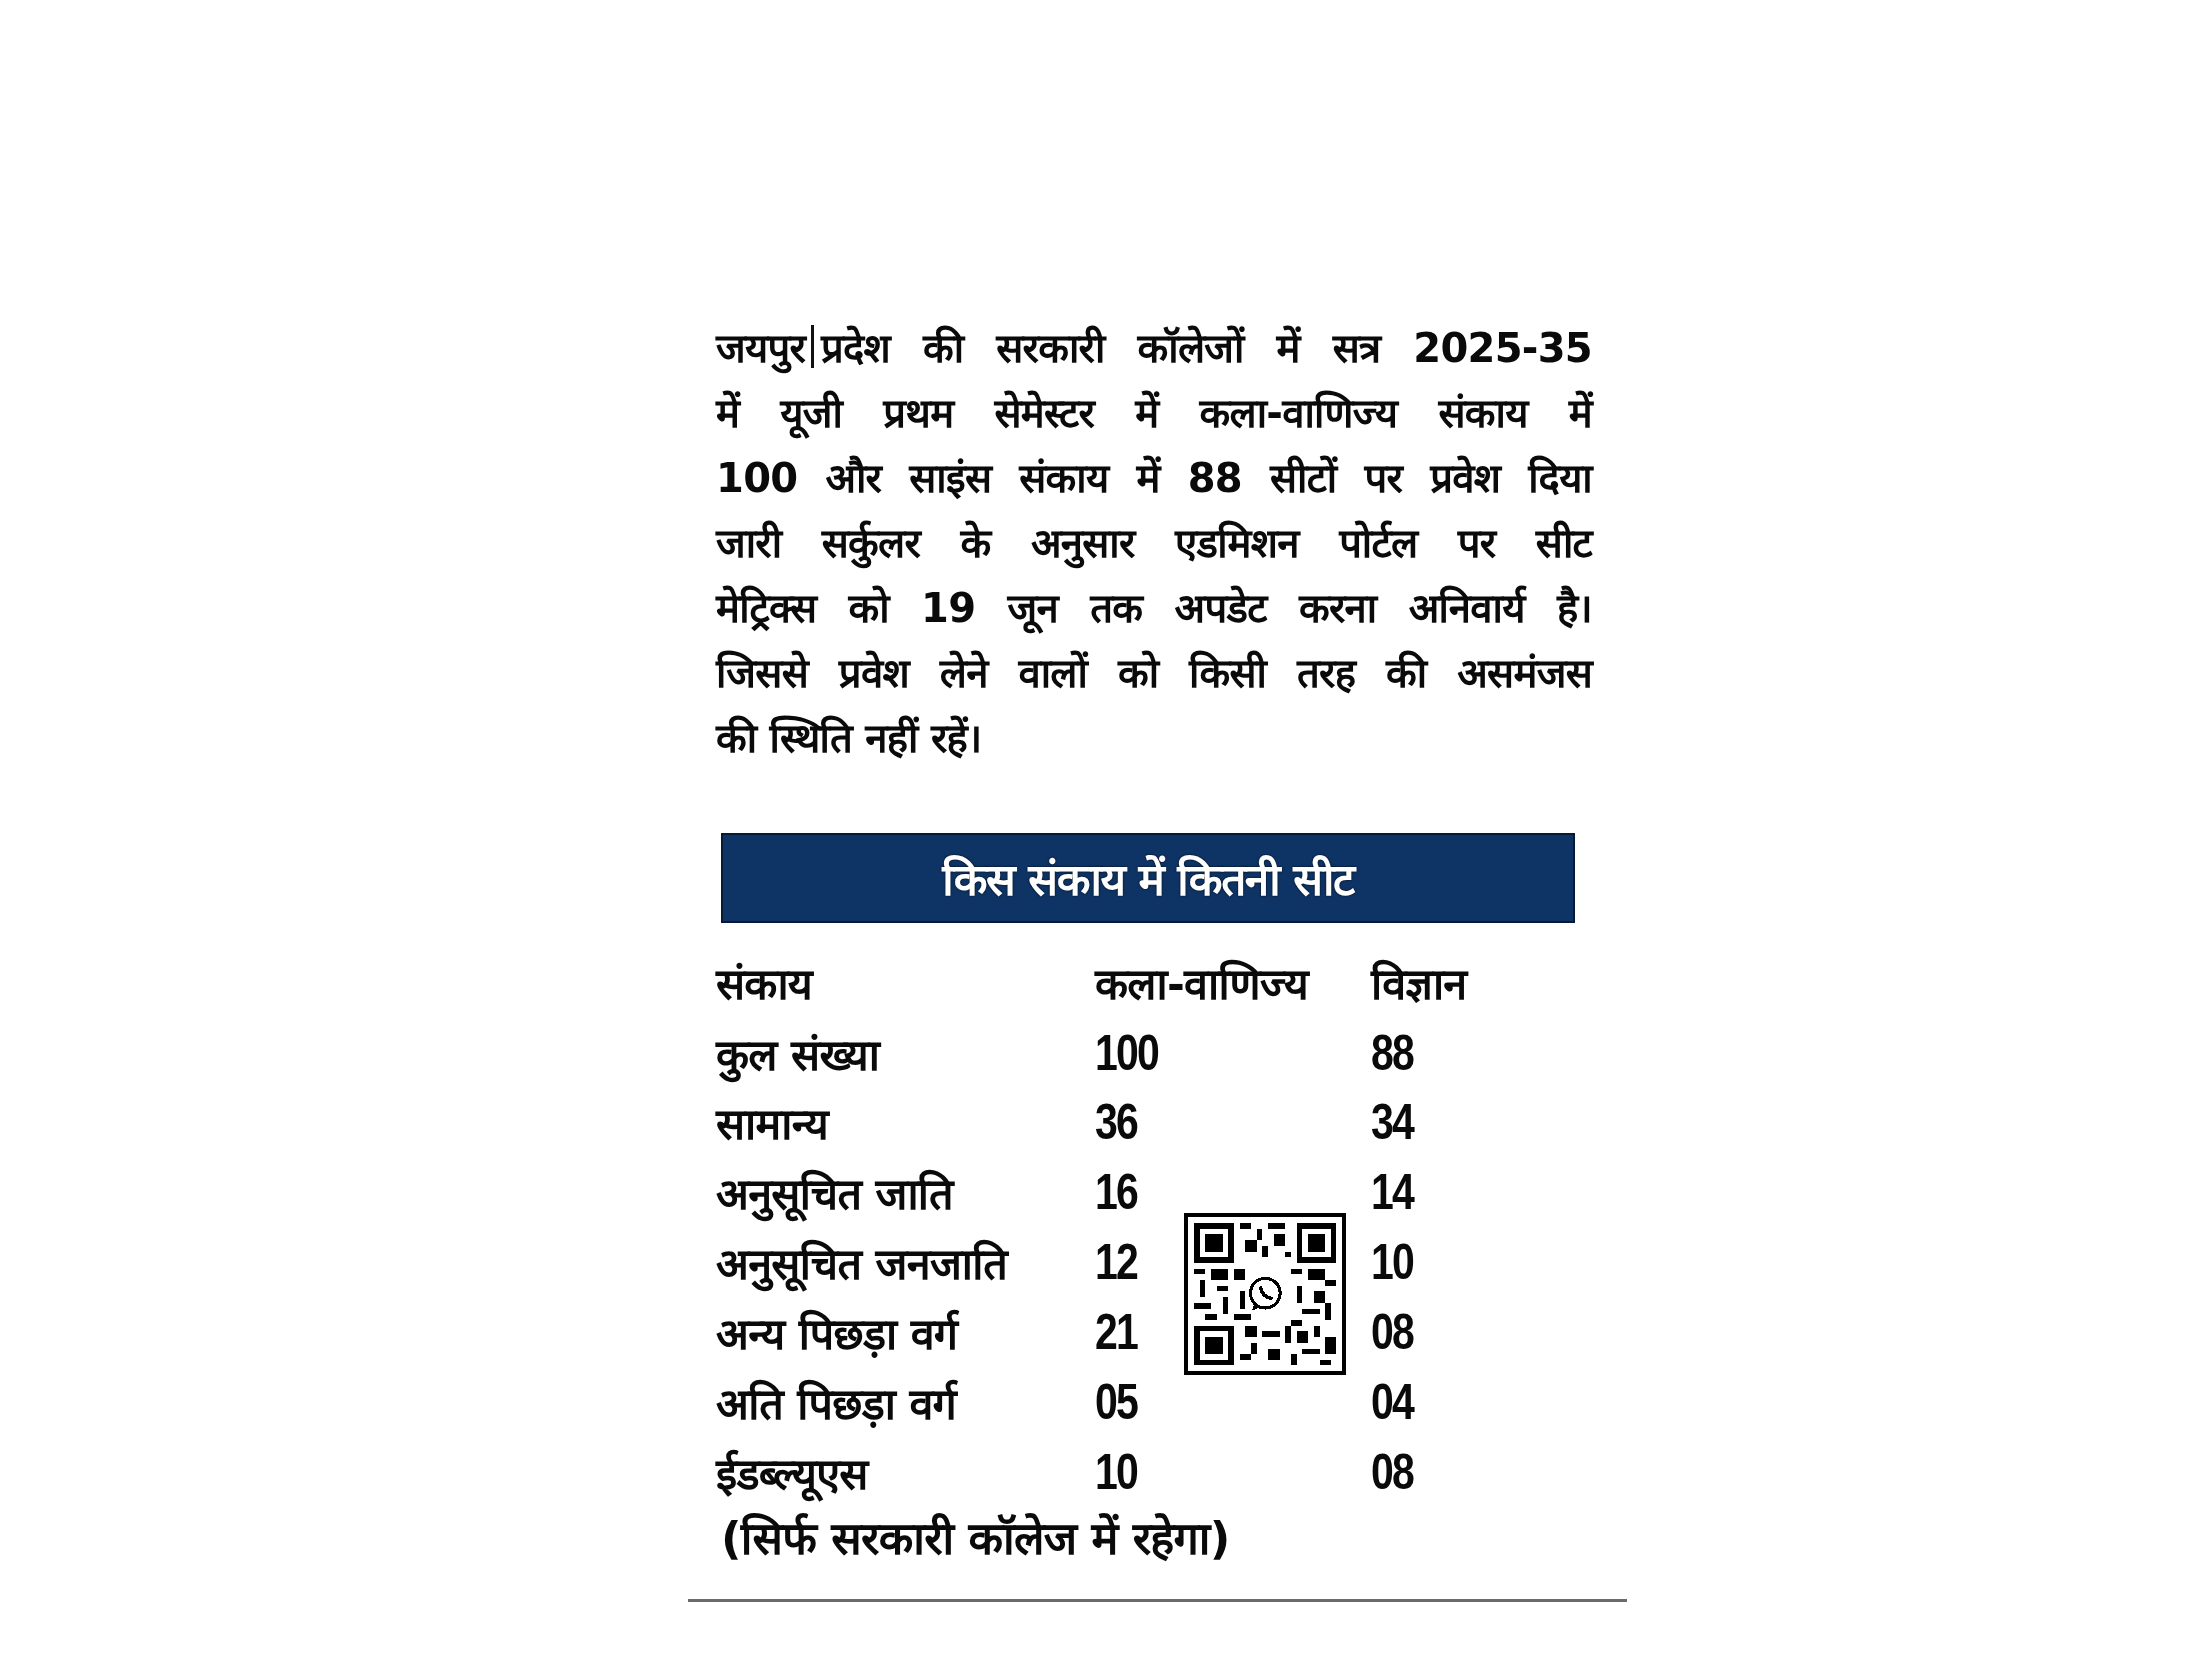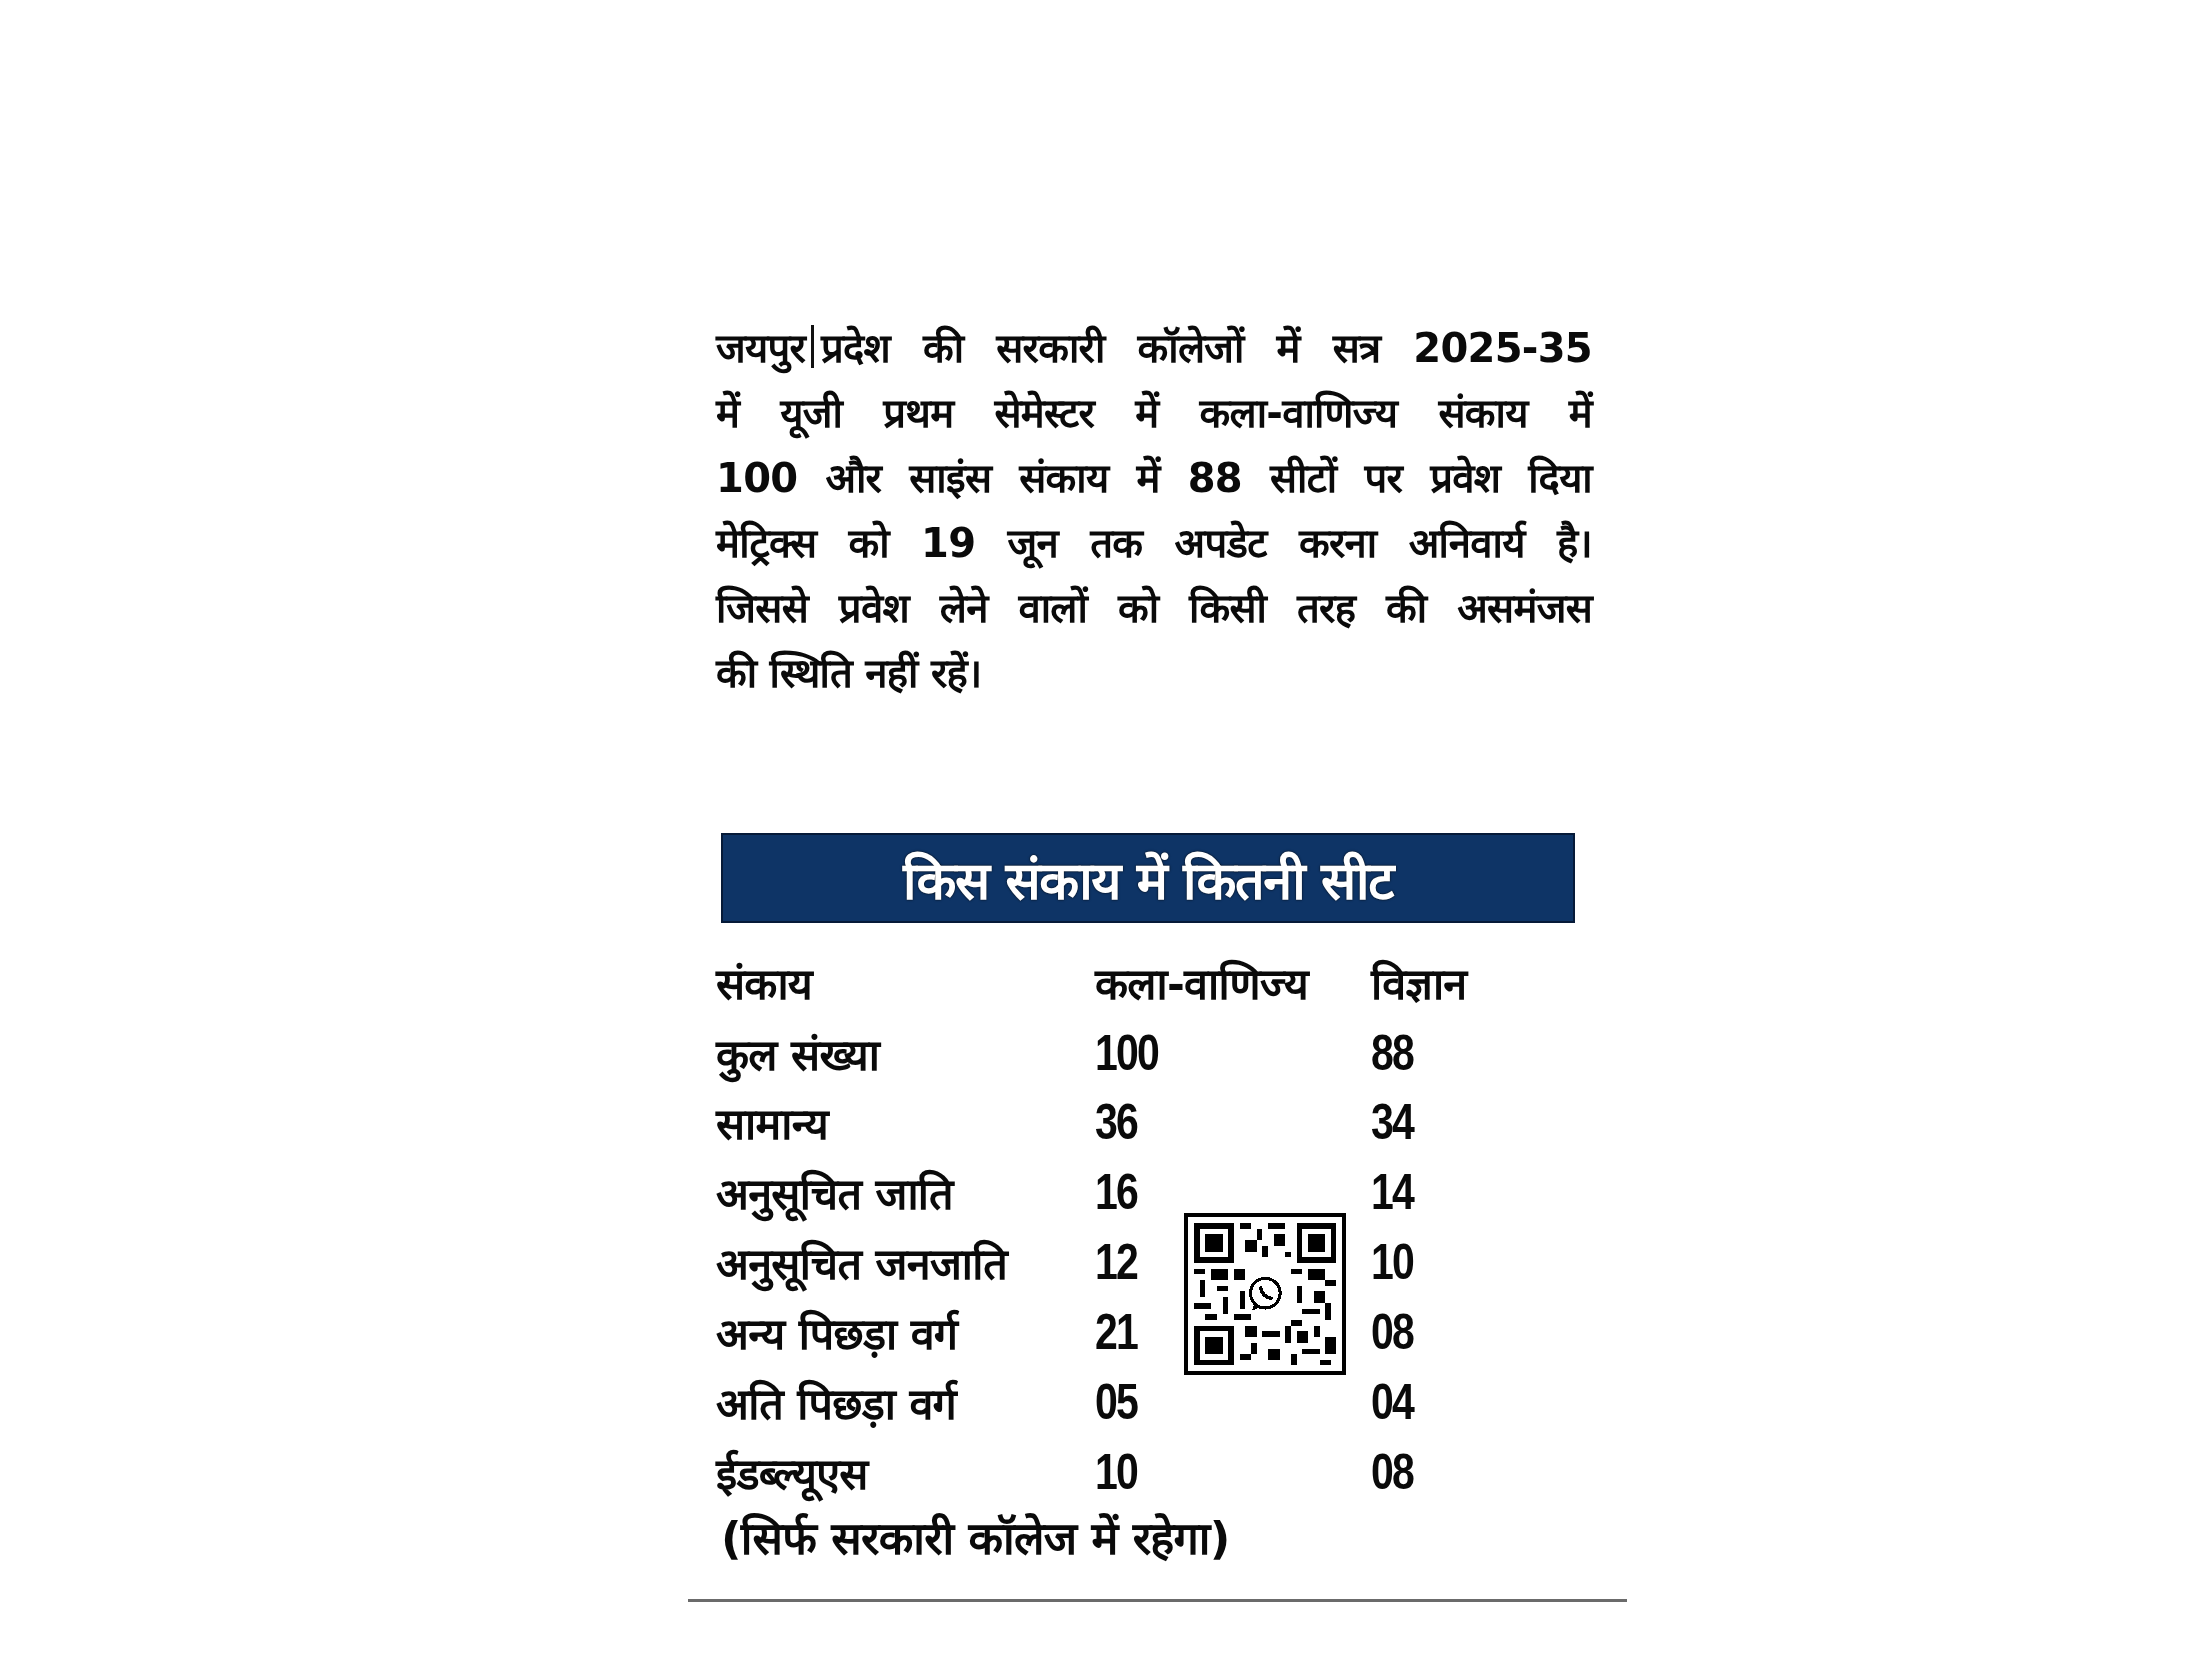--- a/index.html
+++ b/index.html
@@ -22,21 +22,21 @@
   .body-text .line { display:block; white-space:nowrap; text-align:justify; text-align-last:justify; }
   .body-text .line.last { text-align-last:left; }
   .dateline { font-weight:bold; }
   .sep { display:inline-block; width:2.9px; height:43px; background:#111; vertical-align:-5.7px; margin:0 7.2px 0 5.7px; }
   .banner {
     position:absolute; left:721px; top:833px; width:854px; height:90px;
     background:#0e3466; border:2.9px solid #061a38; box-sizing:border-box;
     display:flex; align-items:center; justify-content:center;
   }
   .banner-title {
-    color:#ffffff; font-weight:bold; font-size:52px; letter-spacing:-1.4px;
+    color:#ffffff; font-weight:bold; font-size:44px; letter-spacing:-1.4px;
     text-shadow:0 0 2.2px #000;
     text-align:right;
   }
   .table { position:absolute; left:716px; top:946px; width:869px; }
   .trow { position:absolute; left:0; height:65px; width:869px; font-size:43px; font-weight:bold; white-space:nowrap; letter-spacing:-0.7px; }
   .c-label { position:absolute; left:0; top:0; }
   .c-kala { position:absolute; left:379px; top:0; }
   .c-vig { position:absolute; left:655px; top:0; }
   .thead .c-kala { left:379px; }
   .thead .c-vig { left:655px; }
@@ -54,20 +54,21 @@
 </head>
 <body>
 
 <div class="article">
 
 
   <div class="body-text">
     <span class="line"><span class="dateline">जयपुर</span><span class="sep"></span><span>प्रदेश की सरकारी कॉलेजों में सत्र 2025-35</span></span>
     <span class="line">में यूजी प्रथम सेमेस्टर में कला-वाणिज्य संकाय में</span>
     <span class="line">100 और साइंस संकाय में 88 सीटों पर प्रवेश दिया</span>
+    <span class="line">जारी सर्कुलर के अनुसार एडमिशन पोर्टल पर सीट</span>
     <span class="line">मेट्रिक्स को 19 जून तक अपडेट करना अनिवार्य है।</span>
     <span class="line">जिससे प्रवेश लेने वालों को किसी तरह की असमंजस</span>
     <span class="line last">की स्थिति नहीं रहें।</span>
   </div>
 
   <div class="banner">
     <span class="banner-title">किस संकाय में कितनी सीट</span>
   </div>
 
   <div class="table">

